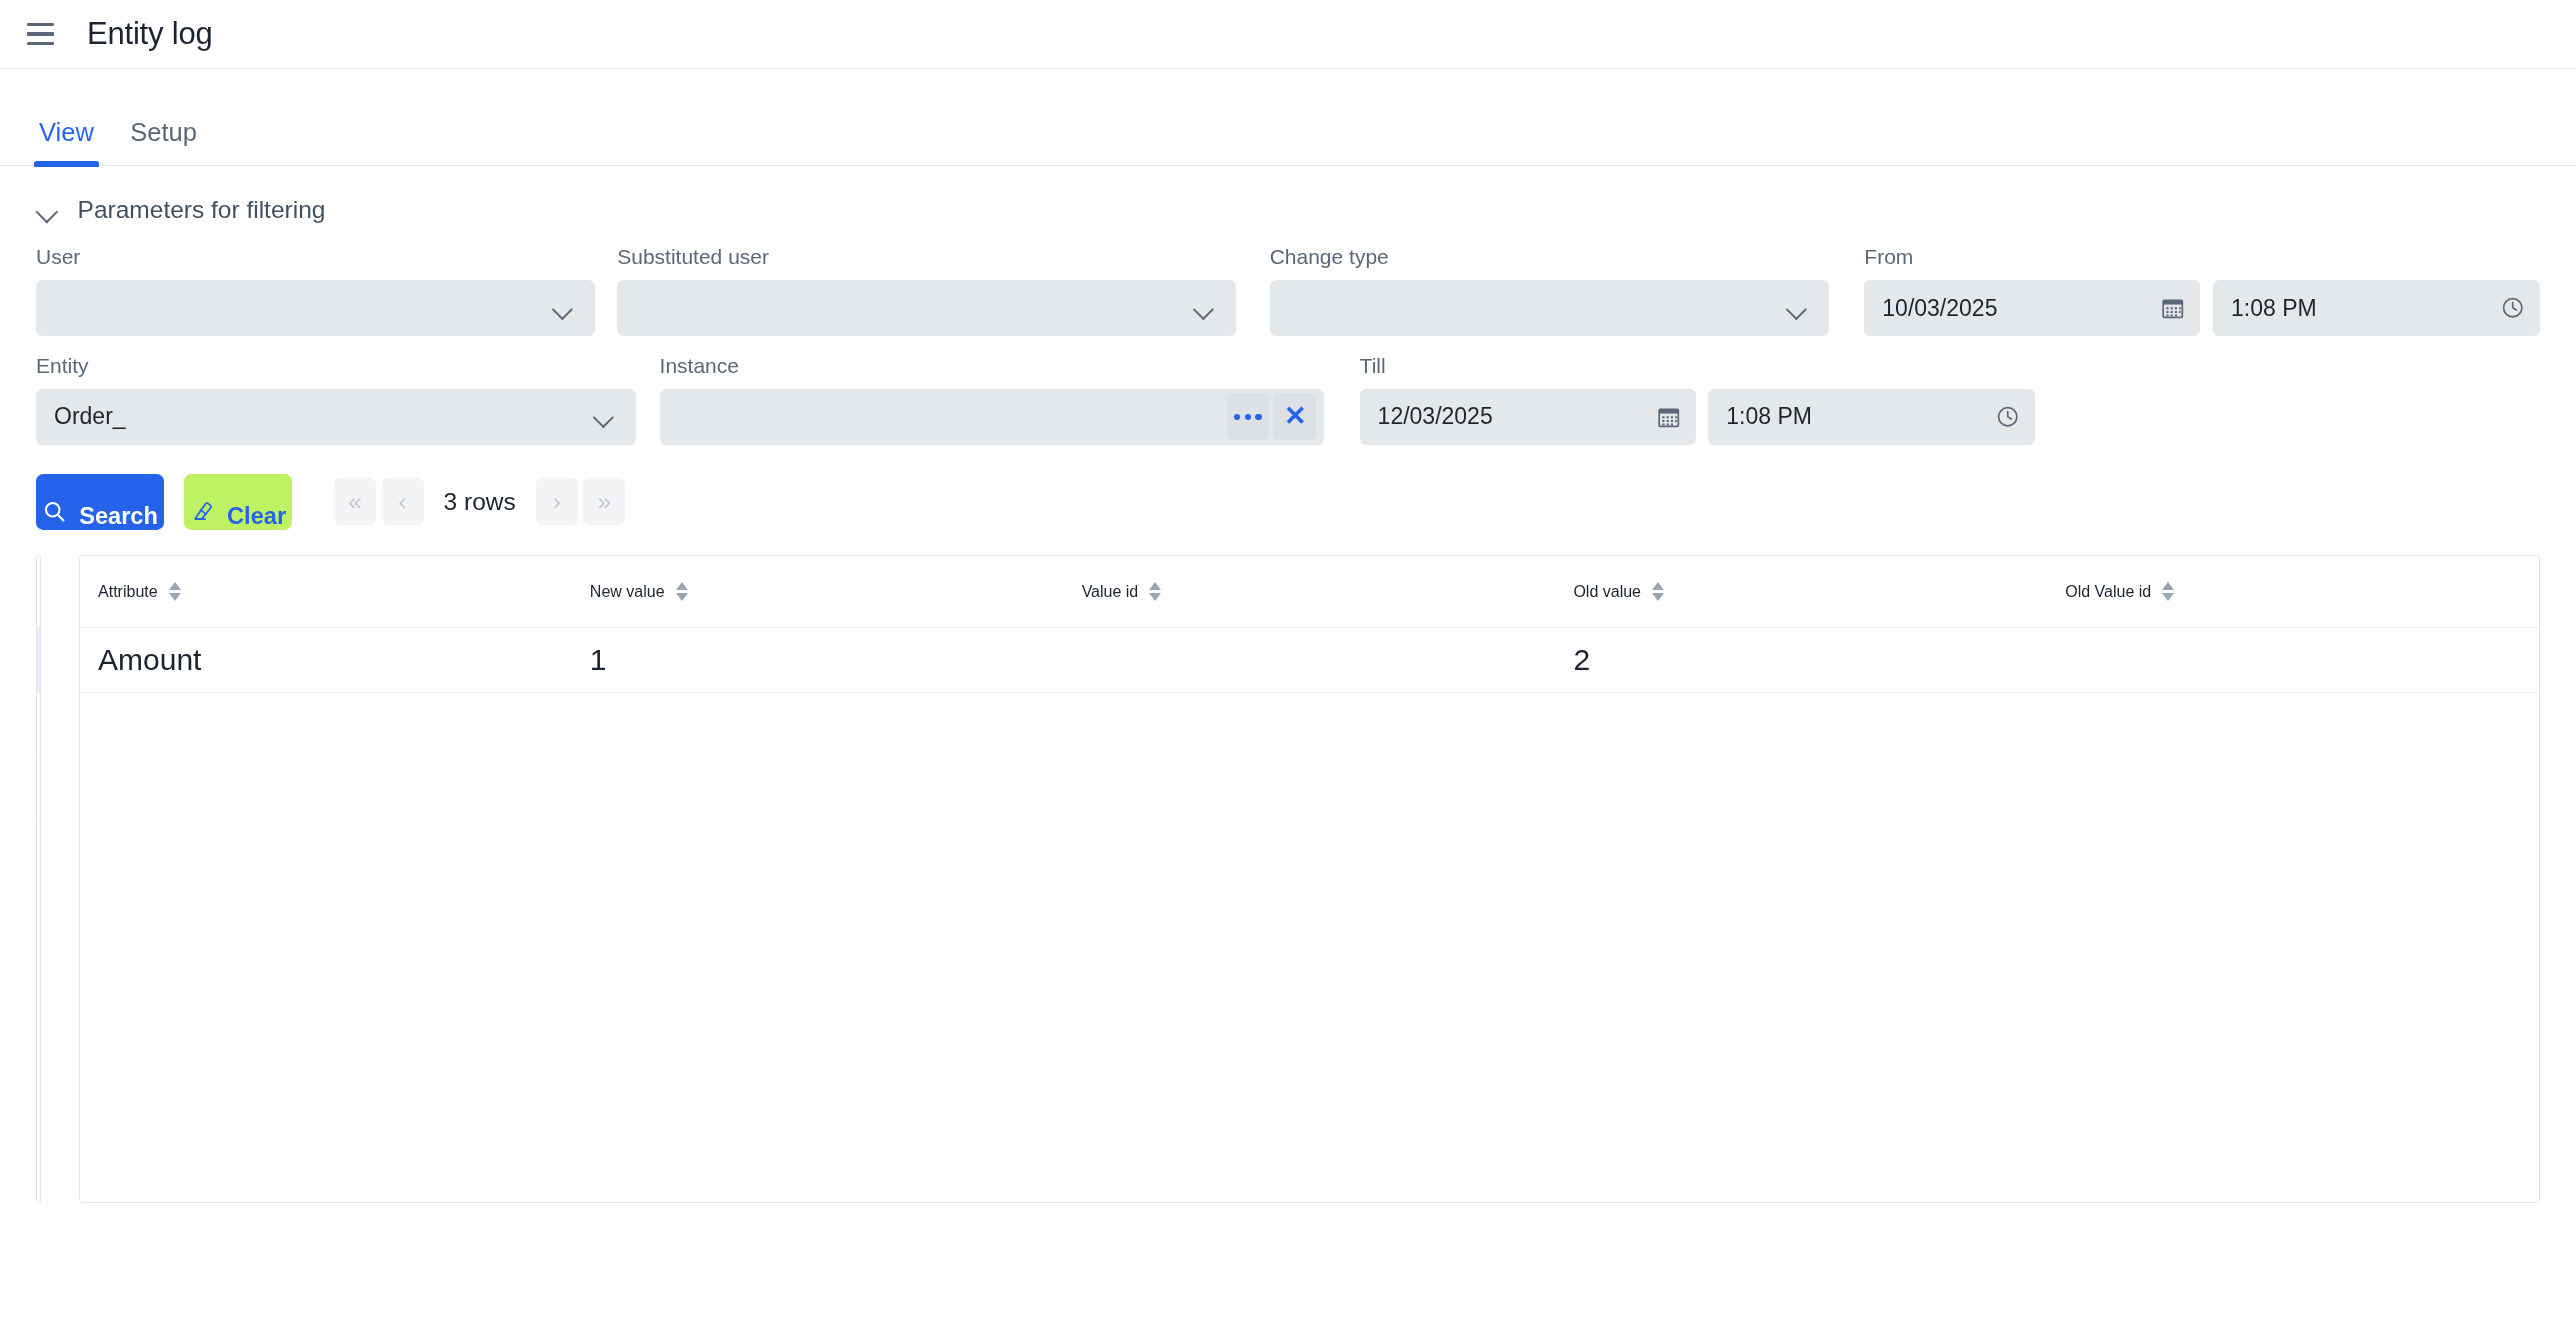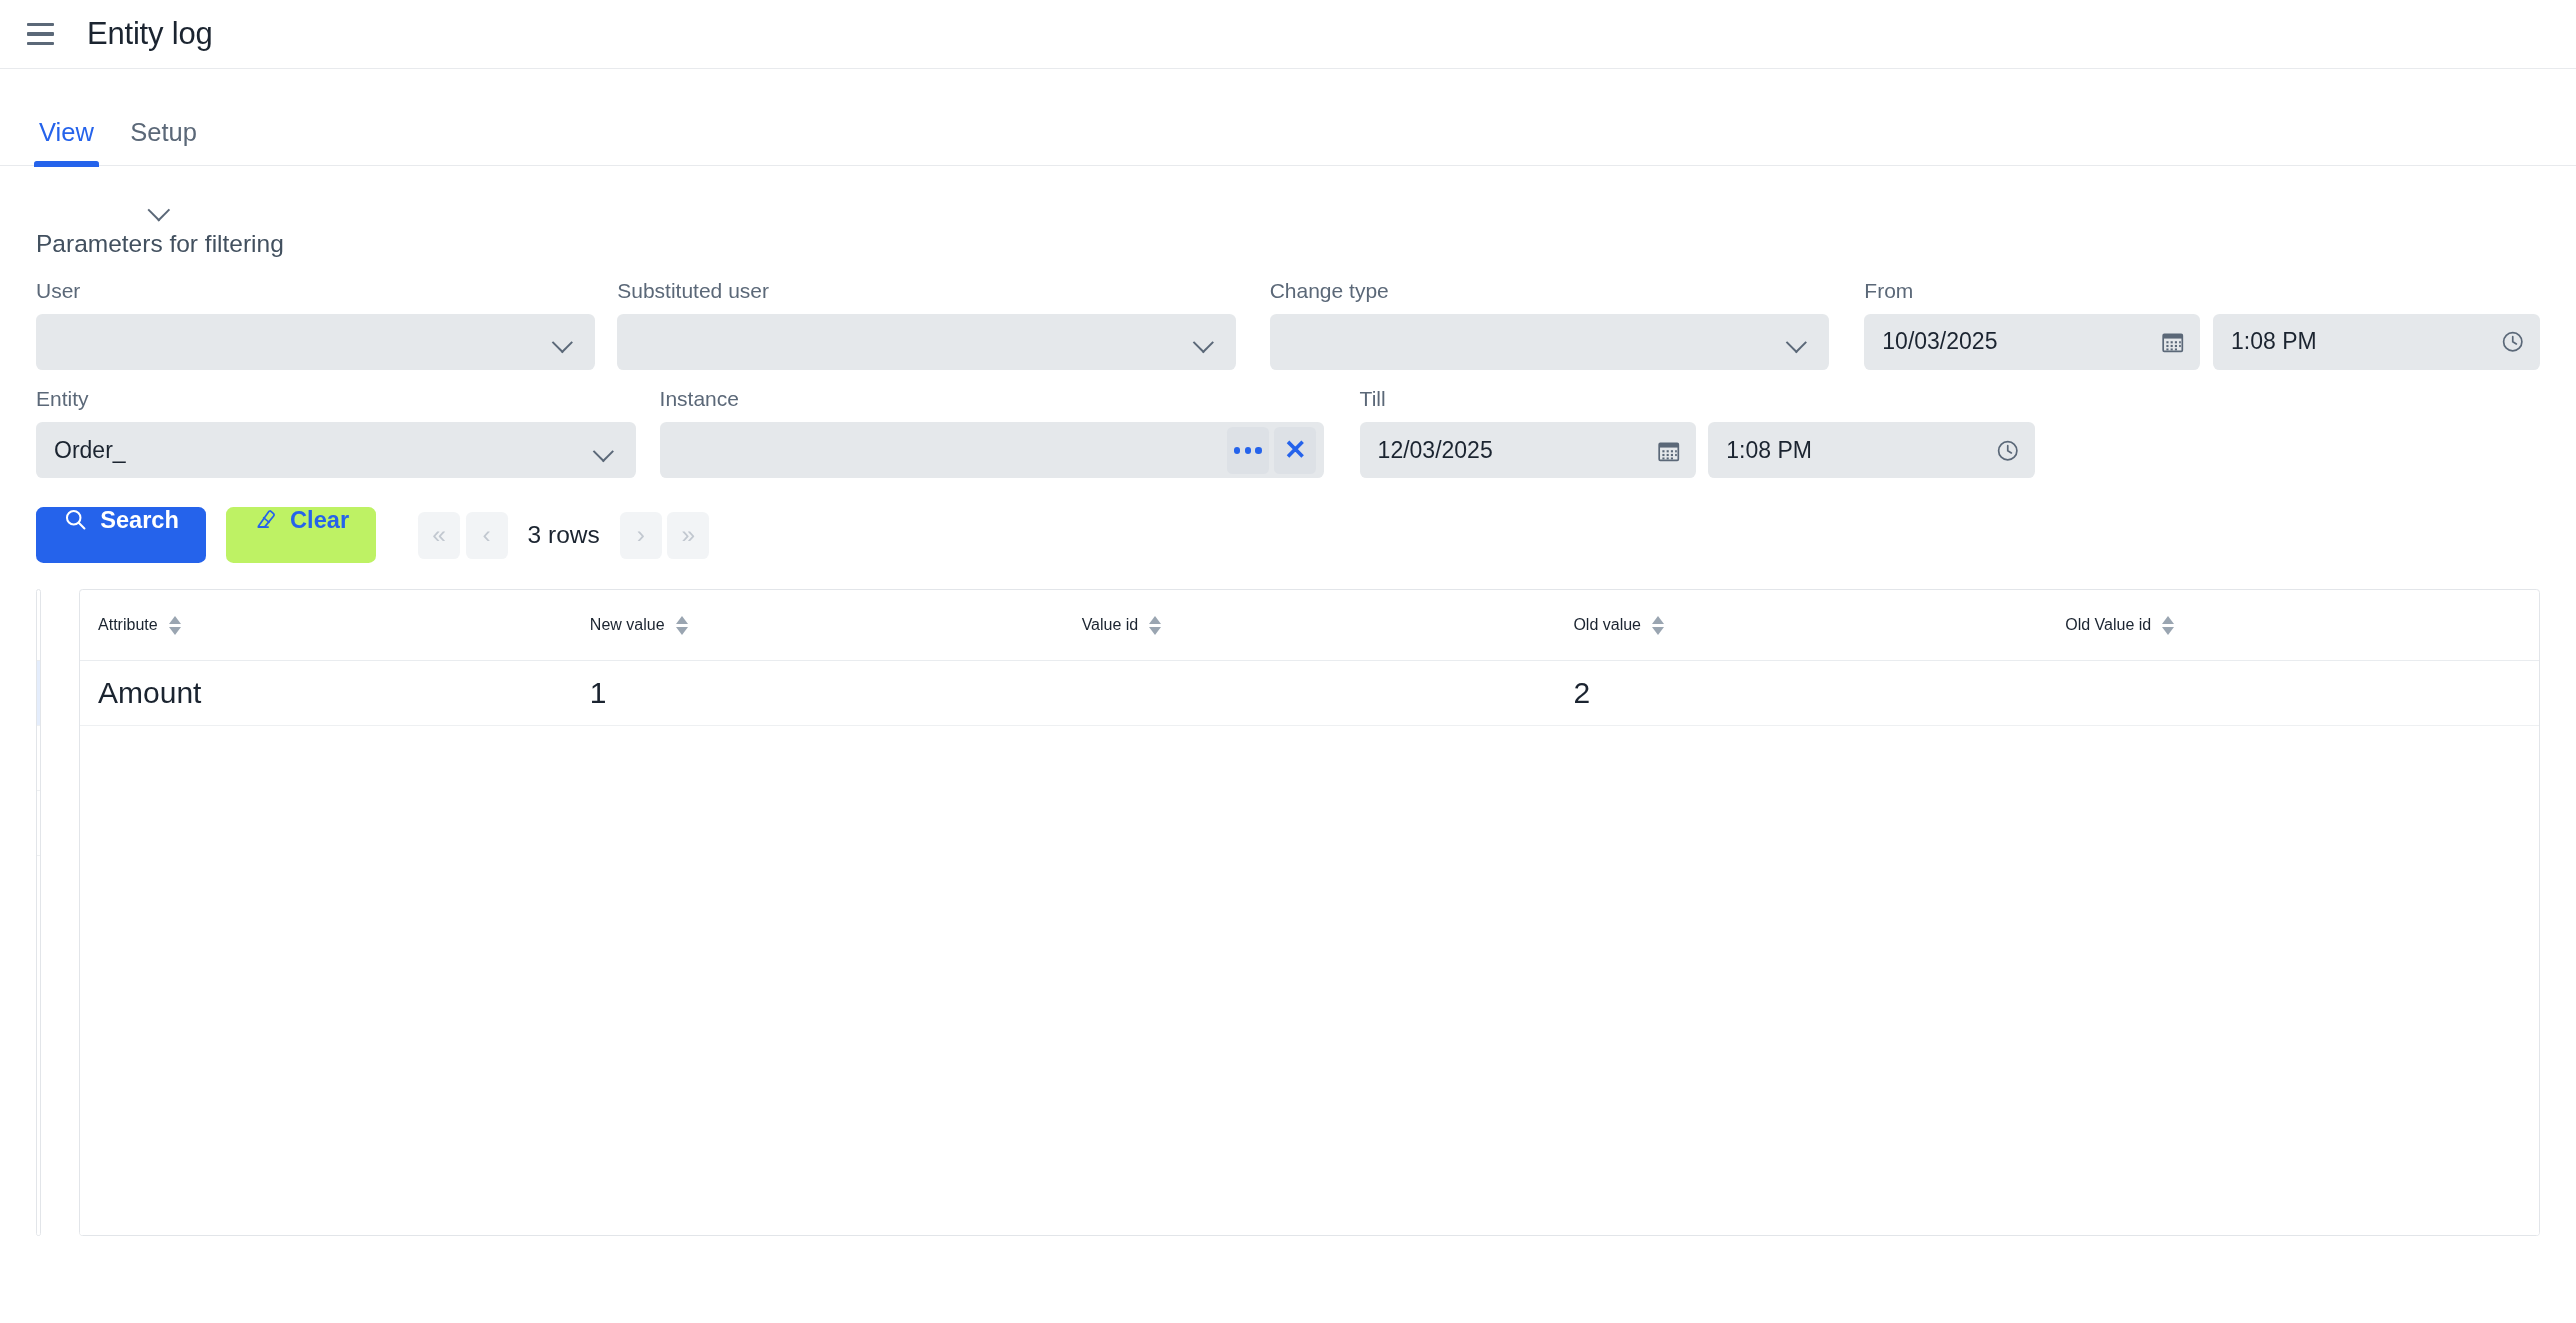--- a/index.html
+++ b/index.html
@@ -67,25 +67,24 @@
     left: 5.5px; right: 5.5px; bottom: -1.8px;
     height: 5.5px;
     border-radius: 2.7px 2.7px 0 0;
     background: #2563eb;
   }
 
   
   .panel-head {
     display: flex;
     align-items: center;
-    gap: 10px;
+    gap: 18px;
     padding: 30px 0 0 36px;
     cursor: pointer;
     width: max-content;
-    flex-direction: column;
   }
   .chev {
     width: 23.6px; height: 23.6px;
     position: relative;
     flex: 0 0 auto;
   }
   .chev::before {
     content: "";
     position: absolute;
     left: 2.7px; top: 5.5px;
@@ -170,23 +169,23 @@
   .actions {
     display: flex;
     align-items: center;
     padding: 12.7px 36px 0 36px;
     gap: 20px;
   }
   .btn {
     height: 56px;
     border-radius: 7.3px;
     display: flex;
-    align-items: flex-start;
+    align-items: flex-end;
     gap: 12.7px;
-    padding: 0 27px;
+    padding: 0 6px;
     font-size: 23.6px;
     cursor: pointer;
     border: none;
     font-family: inherit;
   }
   .btn-primary { background: #2563eb; color: #ffffff; font-weight: 600; }
   .btn-secondary { background: #bef264; color: #2563eb; font-weight: 600; }
 
   .pager { display: flex; align-items: center; gap: 5.5px; margin-left: 22px; }
   .pg-btn {

